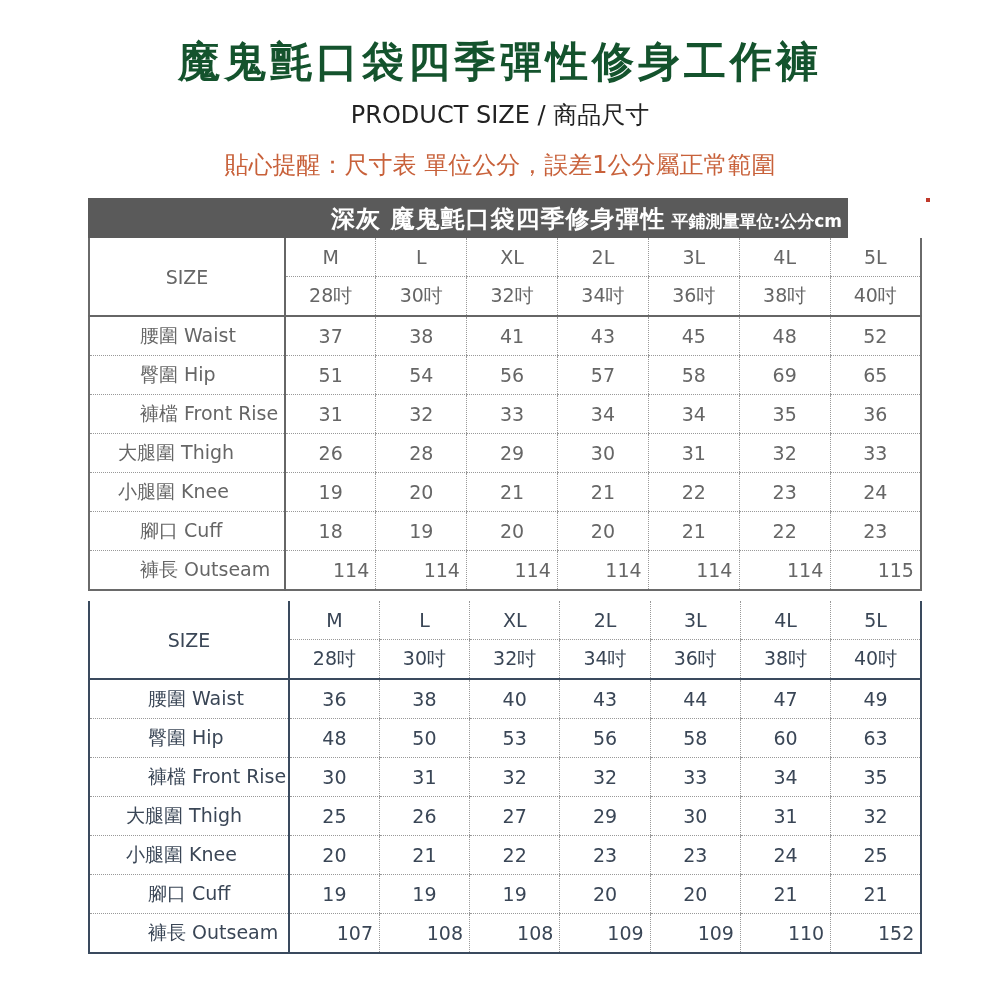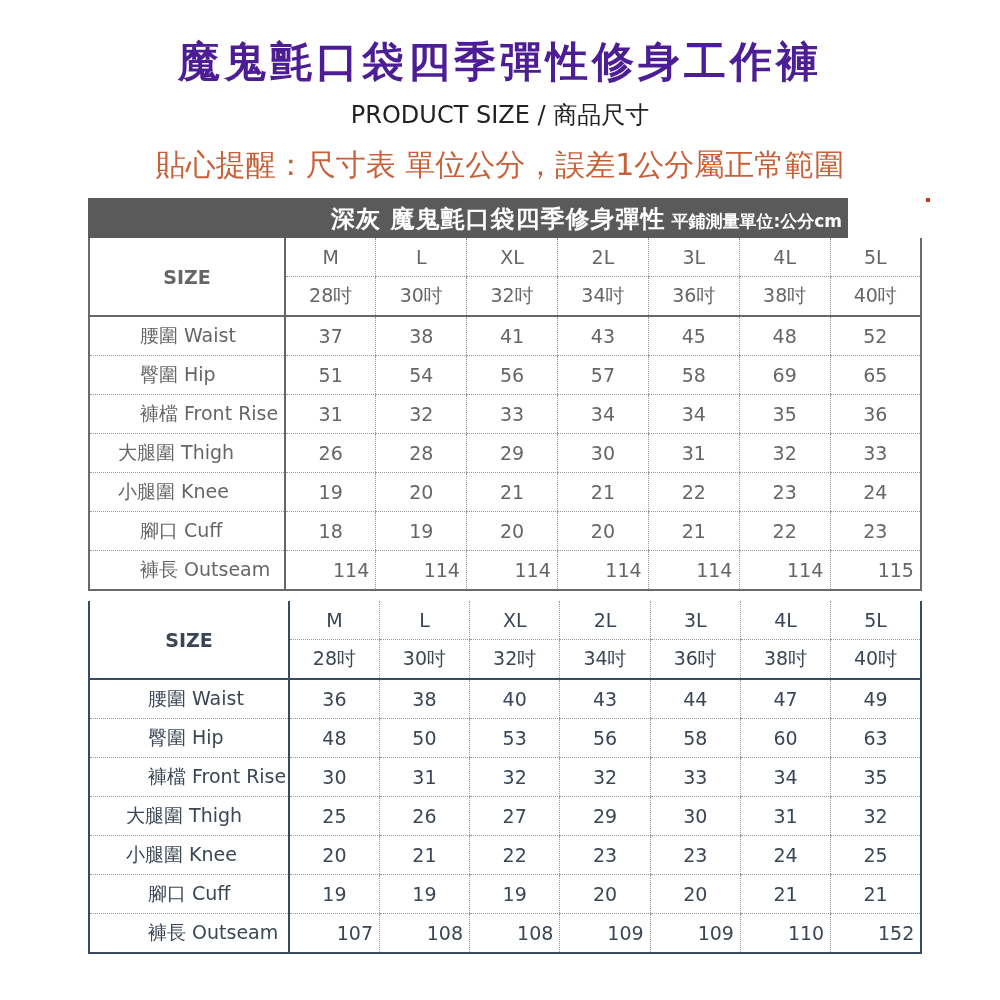--- a/index.html
+++ b/index.html
@@ -1,42 +1,42 @@
 <!DOCTYPE html>
 <html><head>
 <meta charset="utf-8">
 <style>
   html, body { margin:0; padding:0; background:#ffffff; }
   body { width:1000px; height:1000px; position:relative; overflow:hidden;
          font-family:"DejaVu Sans", "Liberation Sans", sans-serif; color:#555; }
   .title { position:absolute; left:0; width:1000px; top:36px; text-align:center;
-           font-size:42px; font-weight:bold; color:#4c1d95; letter-spacing:4px; line-height:52px; }
+           font-size:42px; font-weight:bold; color:#14532d; letter-spacing:4px; line-height:52px; }
   .subtitle { position:absolute; left:0; width:1000px; top:100px; text-align:center;
               font-size:24px; color:#222; line-height:30px; }
   .notice { position:absolute; left:0; width:1000px; top:150px; text-align:center;
-            font-size:30px; color:#c8613a; line-height:30px; }
+            font-size:24px; color:#c8613a; line-height:30px; }
   .sheet { position:absolute; left:88px; width:760px; }
   .sheet.t1 { top:198px; }
   .sheet.t2 { top:601px; }
   .banner { height:40px; color:#fff; text-align:right; padding-right:6px;
             box-sizing:border-box; line-height:42px; white-space:nowrap; }
   .t1 .banner { background:#5a5a5a; }
   .t2 .banner { background:#2a4a6e; }
   .banner .main { font-size:24px; font-weight:bold; letter-spacing:1px; }
   .banner .unit { font-size:17px; font-weight:bold; margin-left:6px; }
   table { border-collapse:collapse; width:834px; table-layout:fixed; }
   .t1 table { border:2px solid #6a6a6a; border-top:none; }
   .t2 table { border:2px solid #3a4a5e; border-top:none; }
   td { text-align:center; font-size:19px; color:#666; padding:0; height:38px;
        border-bottom:1px dotted #999; border-left:1px dotted #999; }
   .t2 td { color:#3a4656; }
   td.label { text-align:left; padding-left:22px; white-space:nowrap; border-left:none; }
   td.first-col { border-left:2px solid #666; }
   .t2 td.first-col { border-left:2px solid #3a4a5e; }
-  td.size-cell { font-size:19px; color:#666; border-left:none; border-bottom:2px solid #666; text-align:center;font-weight:bold; }
+  td.size-cell { font-size:19px; color:#666; border-left:none; border-bottom:2px solid #666; text-align:center; }
   .t2 td.size-cell { border-bottom:2px solid #3a4a5e; color:#3a4656; }
   tr.hdr-b td { border-bottom:2px solid #666; }
   .t2 tr.hdr-b td { border-bottom:2px solid #3a4a5e; }
   tr.last td { border-bottom:none;padding-left:41px; }
   .red-dot { position:absolute; left:926px; top:198px; width:4px; height:4px; background:#c0392b; }
 </style>
 </head>
 <body>
 
 <div class="title">魔鬼氈口袋四季彈性修身工作褲</div>

